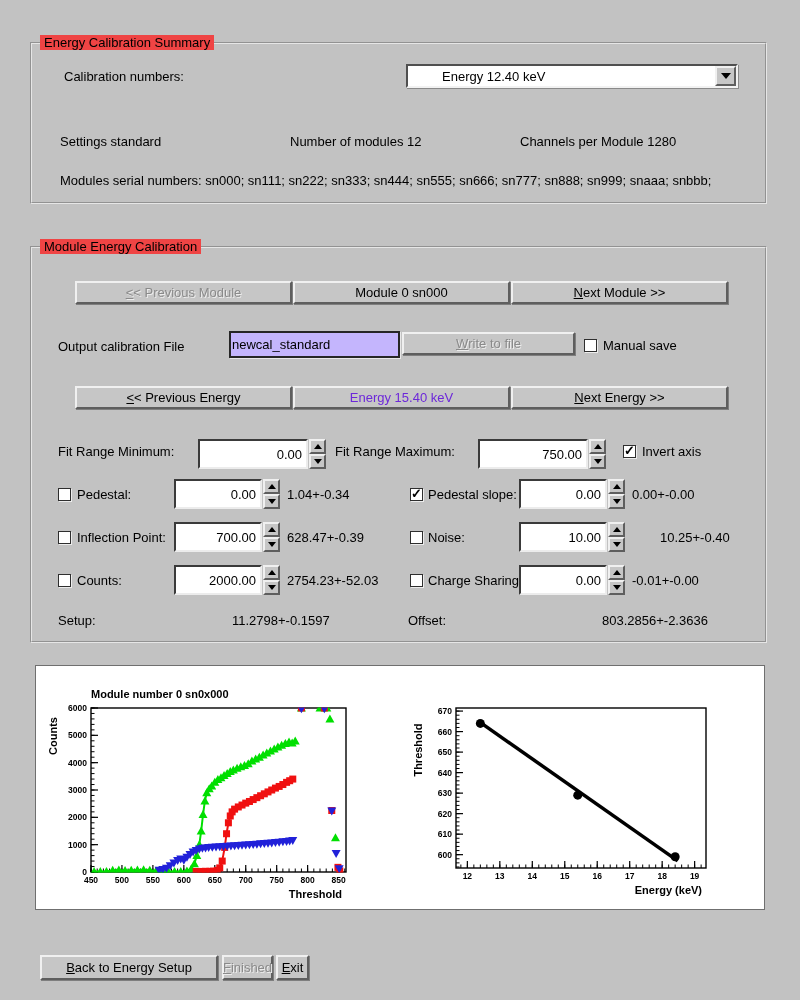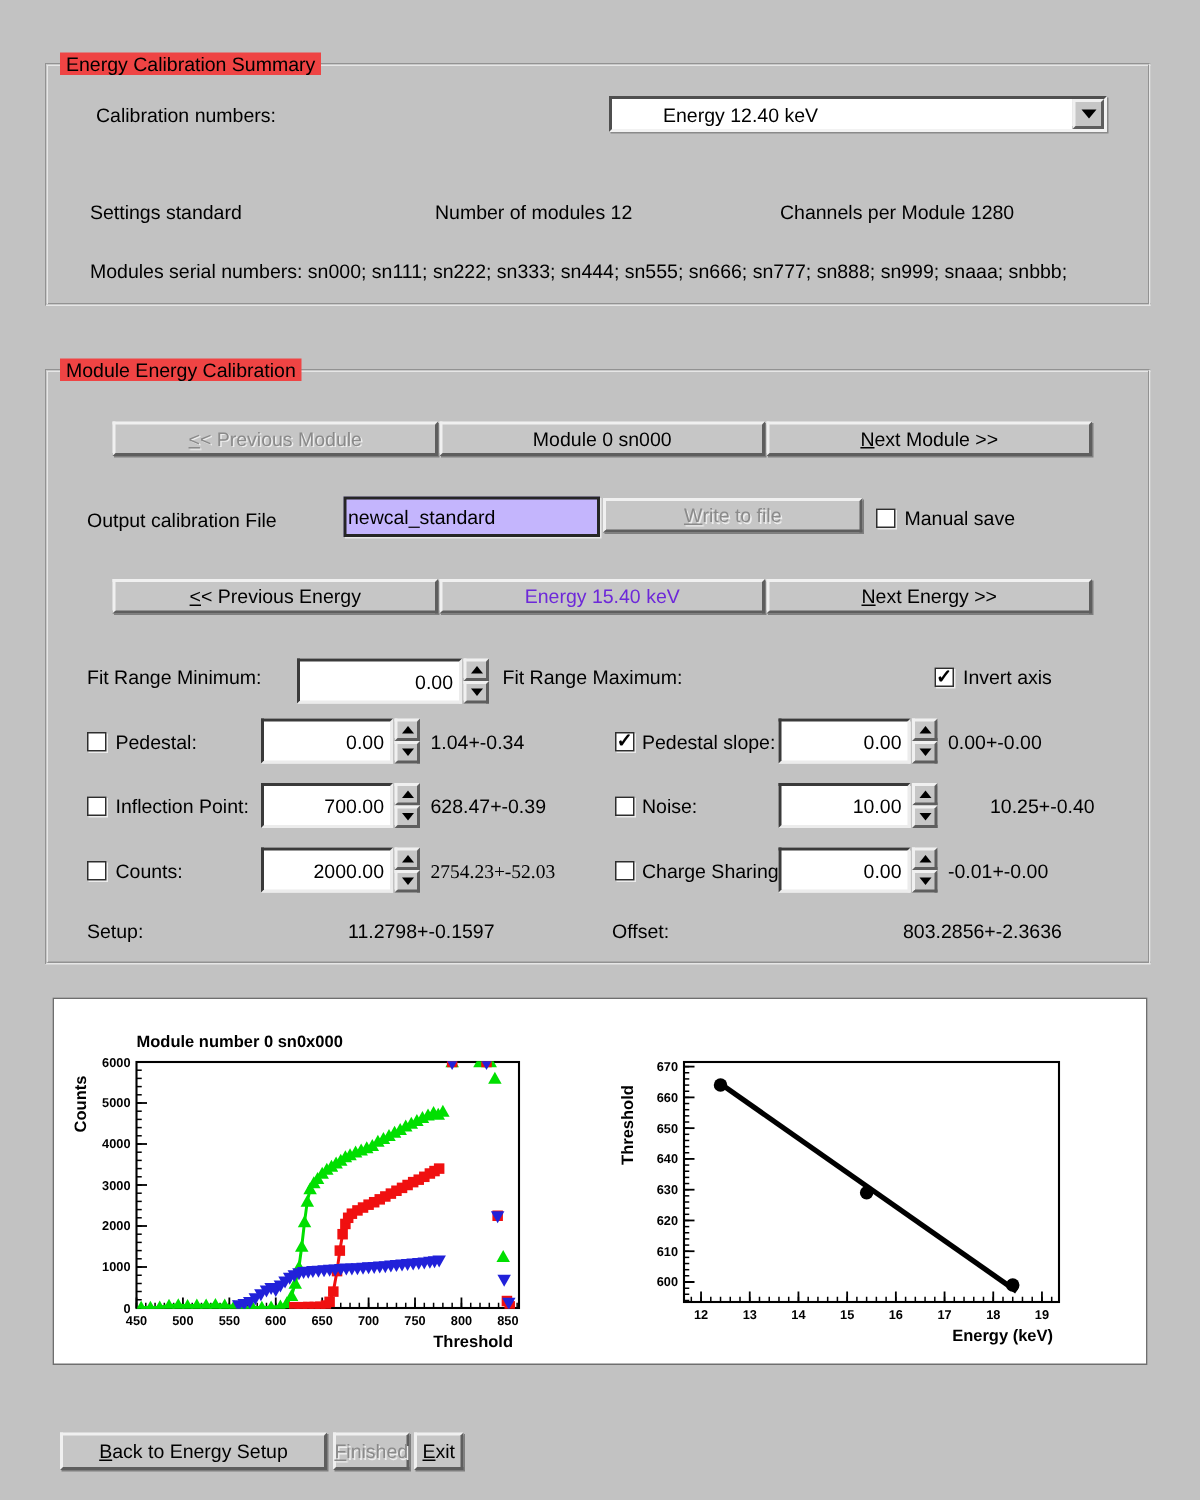--- a/index.html
+++ b/index.html
@@ -79,20 +79,31 @@
     <span class="spin-arrows">
       <span class="spin-btn">
           <span class="tri-up sm"></span>
         </span>
       <span class="spin-btn">
           <span class="tri-down sm"></span>
         </span>
     </span>
   </div>
   <span class="lbl" style="left:303px;top:196px;">Fit Range Maximum:</span>
+  <div class="spin" style="left:446px;top:191px;height:30px;">
+    <span class="spin-field" style="width:110px;">750.00</span>
+    <span class="spin-arrows">
+      <span class="spin-btn">
+          <span class="tri-up sm"></span>
+        </span>
+      <span class="spin-btn">
+          <span class="tri-down sm"></span>
+        </span>
+    </span>
+  </div>
   <span class="checkbox" style="left:591px;top:197px;" data-checked="true"></span>
   <span class="lbl" style="left:610px;top:196px;">Invert axis</span>
 
   <span class="checkbox" style="left:26px;top:240px;" data-checked="false"></span>
   <span class="lbl" style="left:45px;top:239px;">Pedestal:</span>
   <div class="spin" style="left:142px;top:231px;height:30px;">
     <span class="spin-field" style="width:88px;">0.00</span>
     <span class="spin-arrows">
       <span class="spin-btn">
           <span class="tri-up sm"></span>
@@ -125,21 +136,21 @@
     <span class="spin-field" style="width:88px;">2000.00</span>
     <span class="spin-arrows">
       <span class="spin-btn">
           <span class="tri-up sm"></span>
         </span>
       <span class="spin-btn">
           <span class="tri-down sm"></span>
         </span>
     </span>
   </div>
-  <span class="lbl" style="left:255px;top:325px;font-family:Liberation Serif, serif;">2754.23+-52.03</span>
+  <span class="lbl" style="left:255px;top:325px;">2754.23+-52.03</span>
 
   <span class="checkbox" style="left:378px;top:240px;" data-checked="true"></span>
   <span class="lbl" style="left:396px;top:239px;">Pedestal slope:</span>
   <div class="spin" style="left:487px;top:231px;height:30px;">
     <span class="spin-field" style="width:88px;">0.00</span>
     <span class="spin-arrows">
       <span class="spin-btn">
           <span class="tri-up sm"></span>
         </span>
       <span class="spin-btn">

